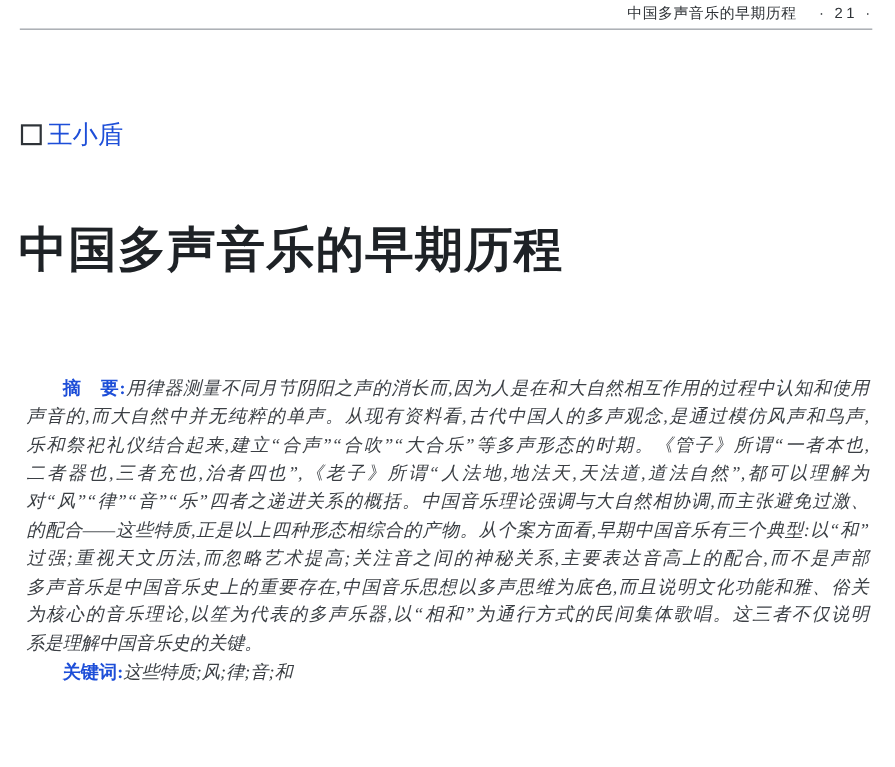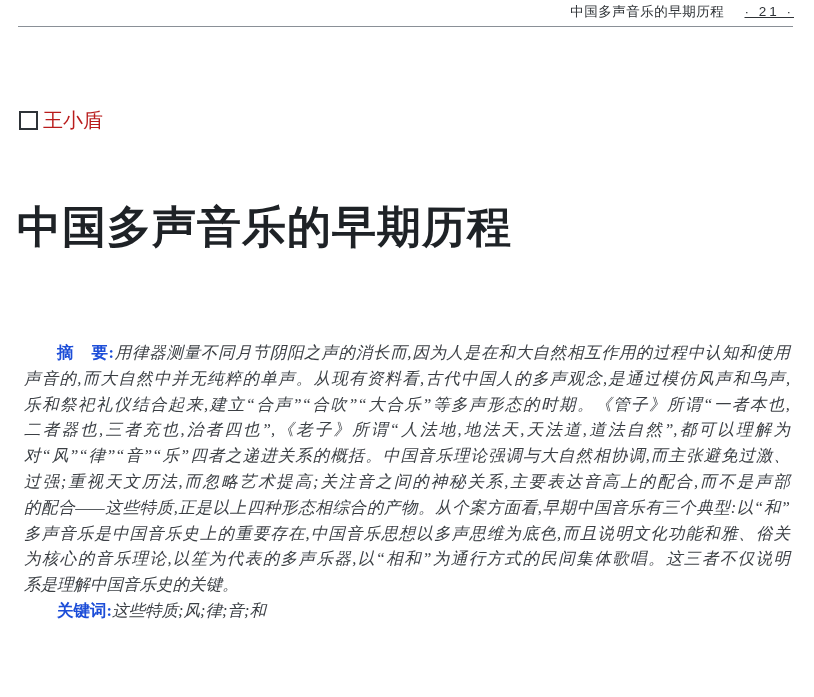--- a/index.html
+++ b/index.html
@@ -14,34 +14,34 @@
   .running-header {
     position: absolute;
     top: 3px; left: 18px; right: 20px;
     text-align: right;
     font-family: "Liberation Sans", sans-serif;
     font-size: 13.5px;
     color: #2f3337;
     letter-spacing: 0.5px;
     white-space: nowrap;
   }
-  .running-header .page-number { margin-left: 16px; letter-spacing: 3px; text-decoration: underline; }
+  .running-header .page-number { margin-left: 16px; letter-spacing: 3px; }
   .header-rule {
     position: absolute;
     top: 26px; left: 18px; right: 21px;
     height: 0;
     border-top: 1px solid #8a9097;
   }
   .author-row {
     position: absolute;
     top: 107px; left: 19px;
     display: flex; align-items: center;
     font-family: "Liberation Sans", sans-serif;
-    font-size: 20px;
-    color: #b91c1c;
+    font-size: 23px;
+    color: #1d4ed8;
   }
   .author-box {
     width: 15px; height: 15px;
     border: 2px solid #2e3338;
     display: inline-block;
     margin-right: 5px;
     background: #ffffff;
   }
   .article-title {
     position: absolute;
@@ -95,19 +95,19 @@
 </div>
 
 <h1 class="article-title">中国多声音乐的早期历程</h1>
 
 <section class="abstract">
   <div class="abs-line indent"><span class="label">摘　要:</span><span>用律器测量不同月节阴阳之声的消长而,因为人是在和大自然相互作用的过程中认知和使用</span></div>
   <div class="abs-line">声音的,而大自然中并无纯粹的单声。从现有资料看,古代中国人的多声观念,是通过模仿风声和鸟声,</div>
   <div class="abs-line">乐和祭祀礼仪结合起来,建立“合声”“合吹”“大合乐”等多声形态的时期。《管子》所谓“一者本也,</div>
   <div class="abs-line">二者器也,三者充也,治者四也”,《老子》所谓“人法地,地法天,天法道,道法自然”,都可以理解为</div>
   <div class="abs-line">对“风”“律”“音”“乐”四者之递进关系的概括。中国音乐理论强调与大自然相协调,而主张避免过激、</div>
+  <div class="abs-line">的配合——这些特质,正是以上四种形态相综合的产物。从个案方面看,早期中国音乐有三个典型:以“和”</div>
   <div class="abs-line">过强;重视天文历法,而忽略艺术提高;关注音之间的神秘关系,主要表达音高上的配合,而不是声部</div>
-  <div class="abs-line">的配合——这些特质,正是以上四种形态相综合的产物。从个案方面看,早期中国音乐有三个典型:以“和”</div>
   <div class="abs-line">多声音乐是中国音乐史上的重要存在,中国音乐思想以多声思维为底色,而且说明文化功能和雅、俗关</div>
   <div class="abs-line">为核心的音乐理论,以笙为代表的多声乐器,以“相和”为通行方式的民间集体歌唱。这三者不仅说明</div>
   <div class="abs-line noj">系是理解中国音乐史的关键。</div>
   <div class="abs-line noj indent"><span class="label">关键词:</span><span>这些特质;风;律;音;和</span></div>
 </section>
 
 </body></html>

